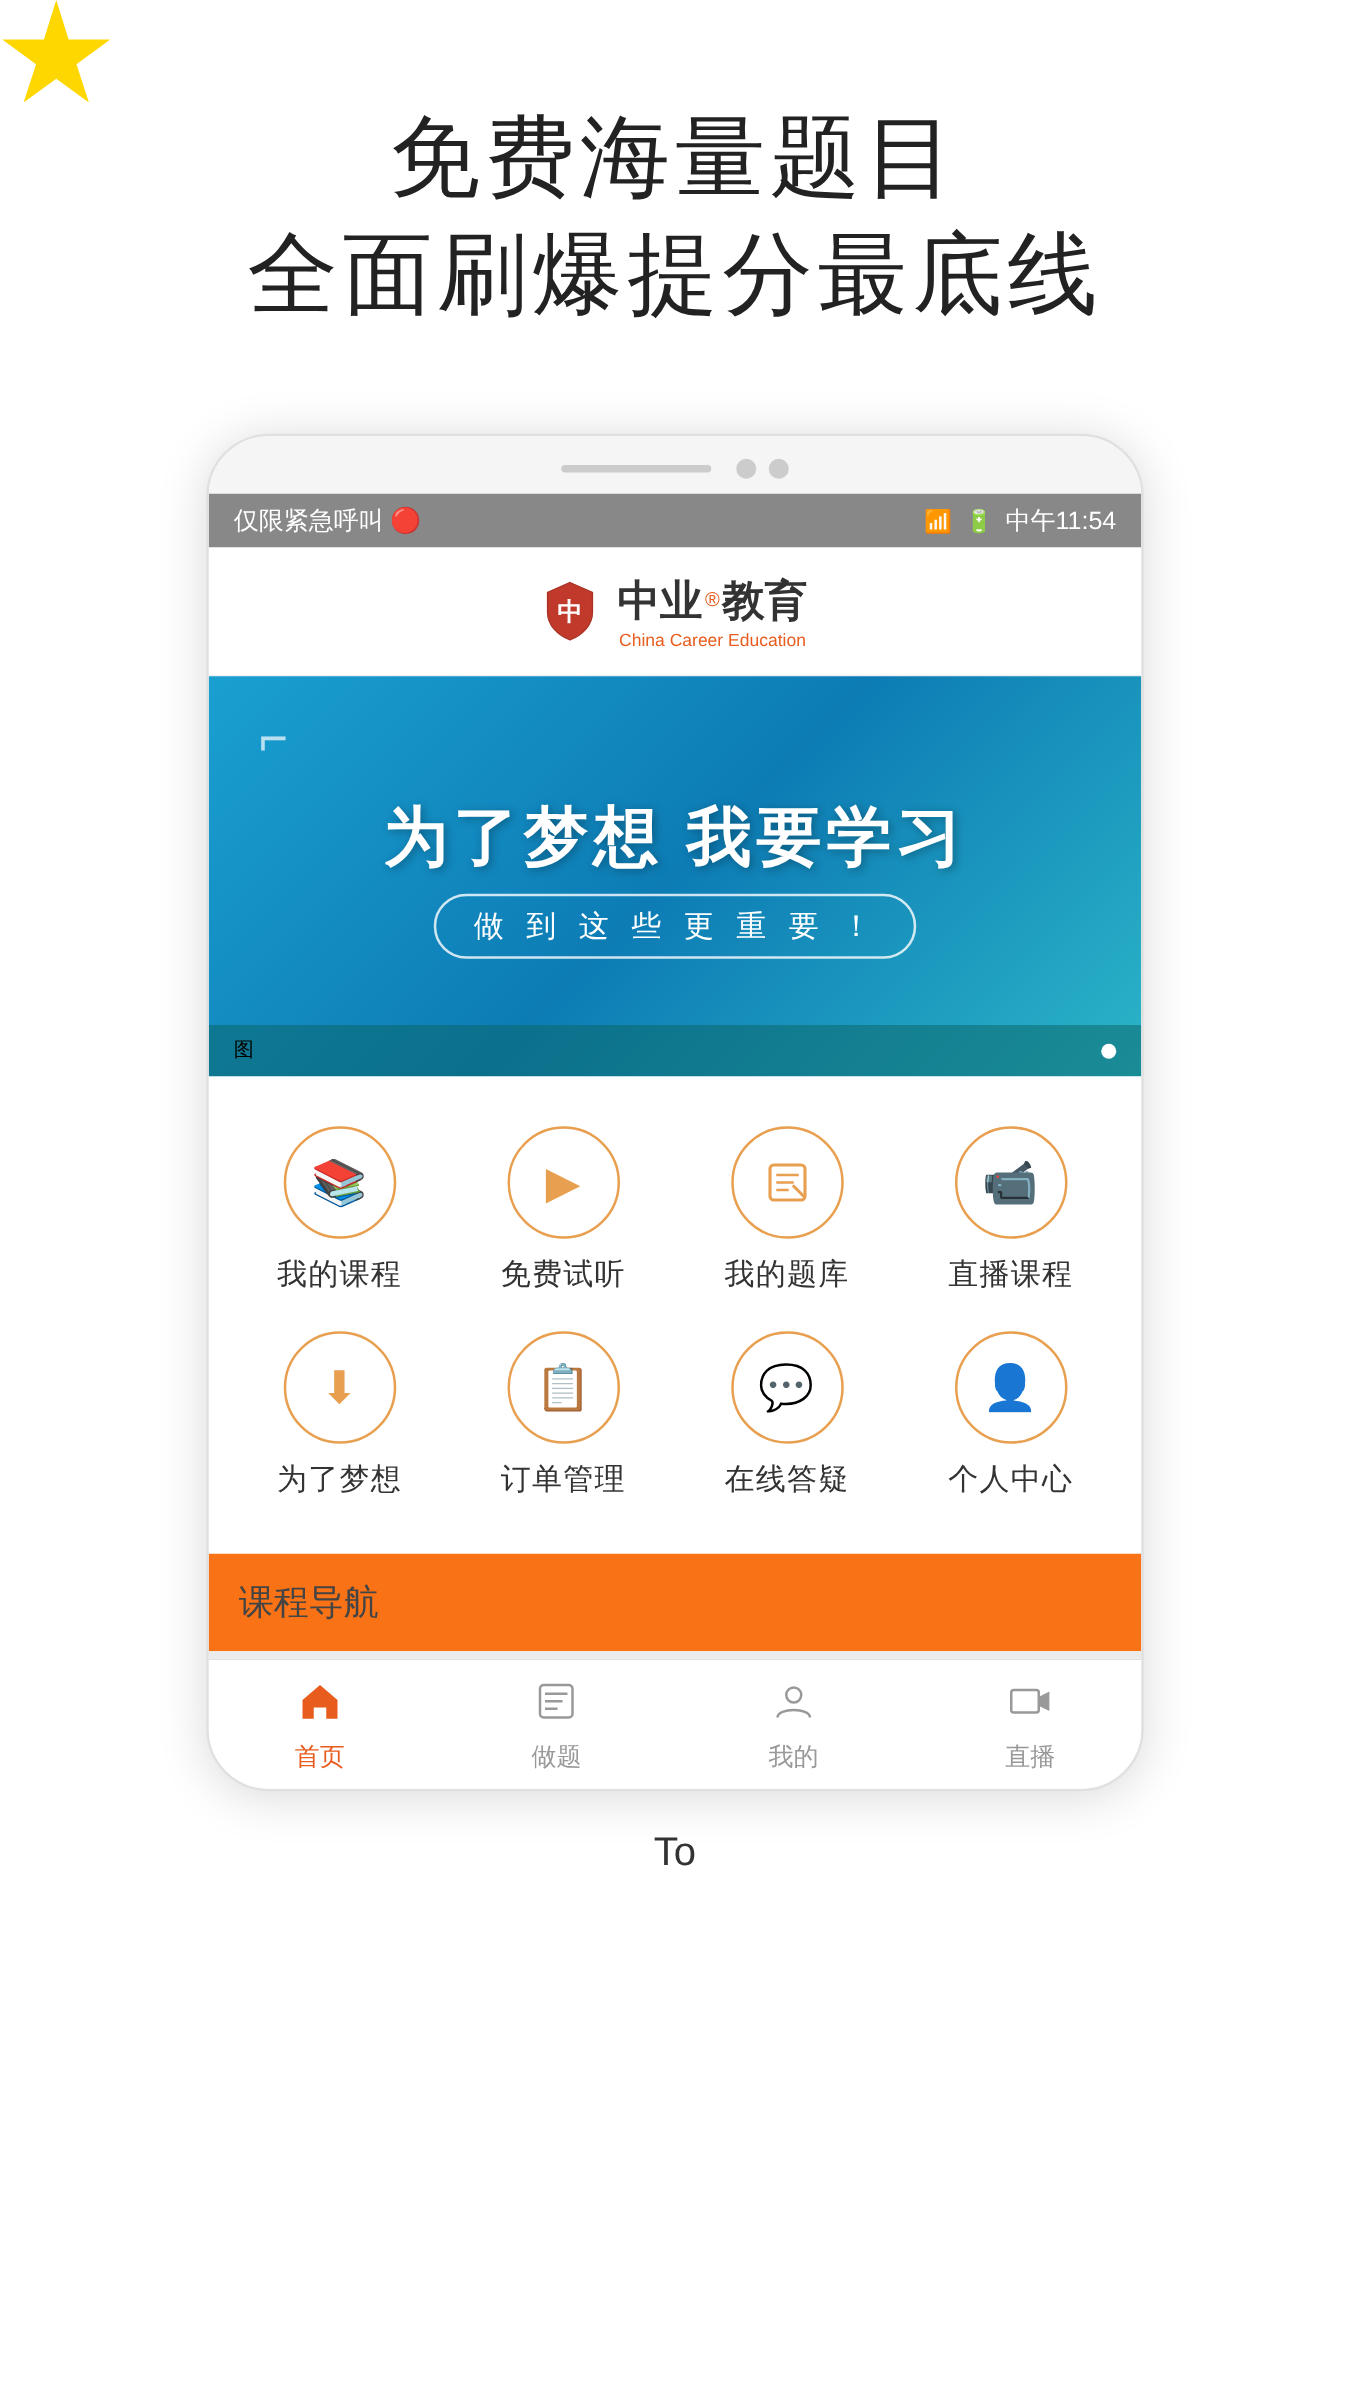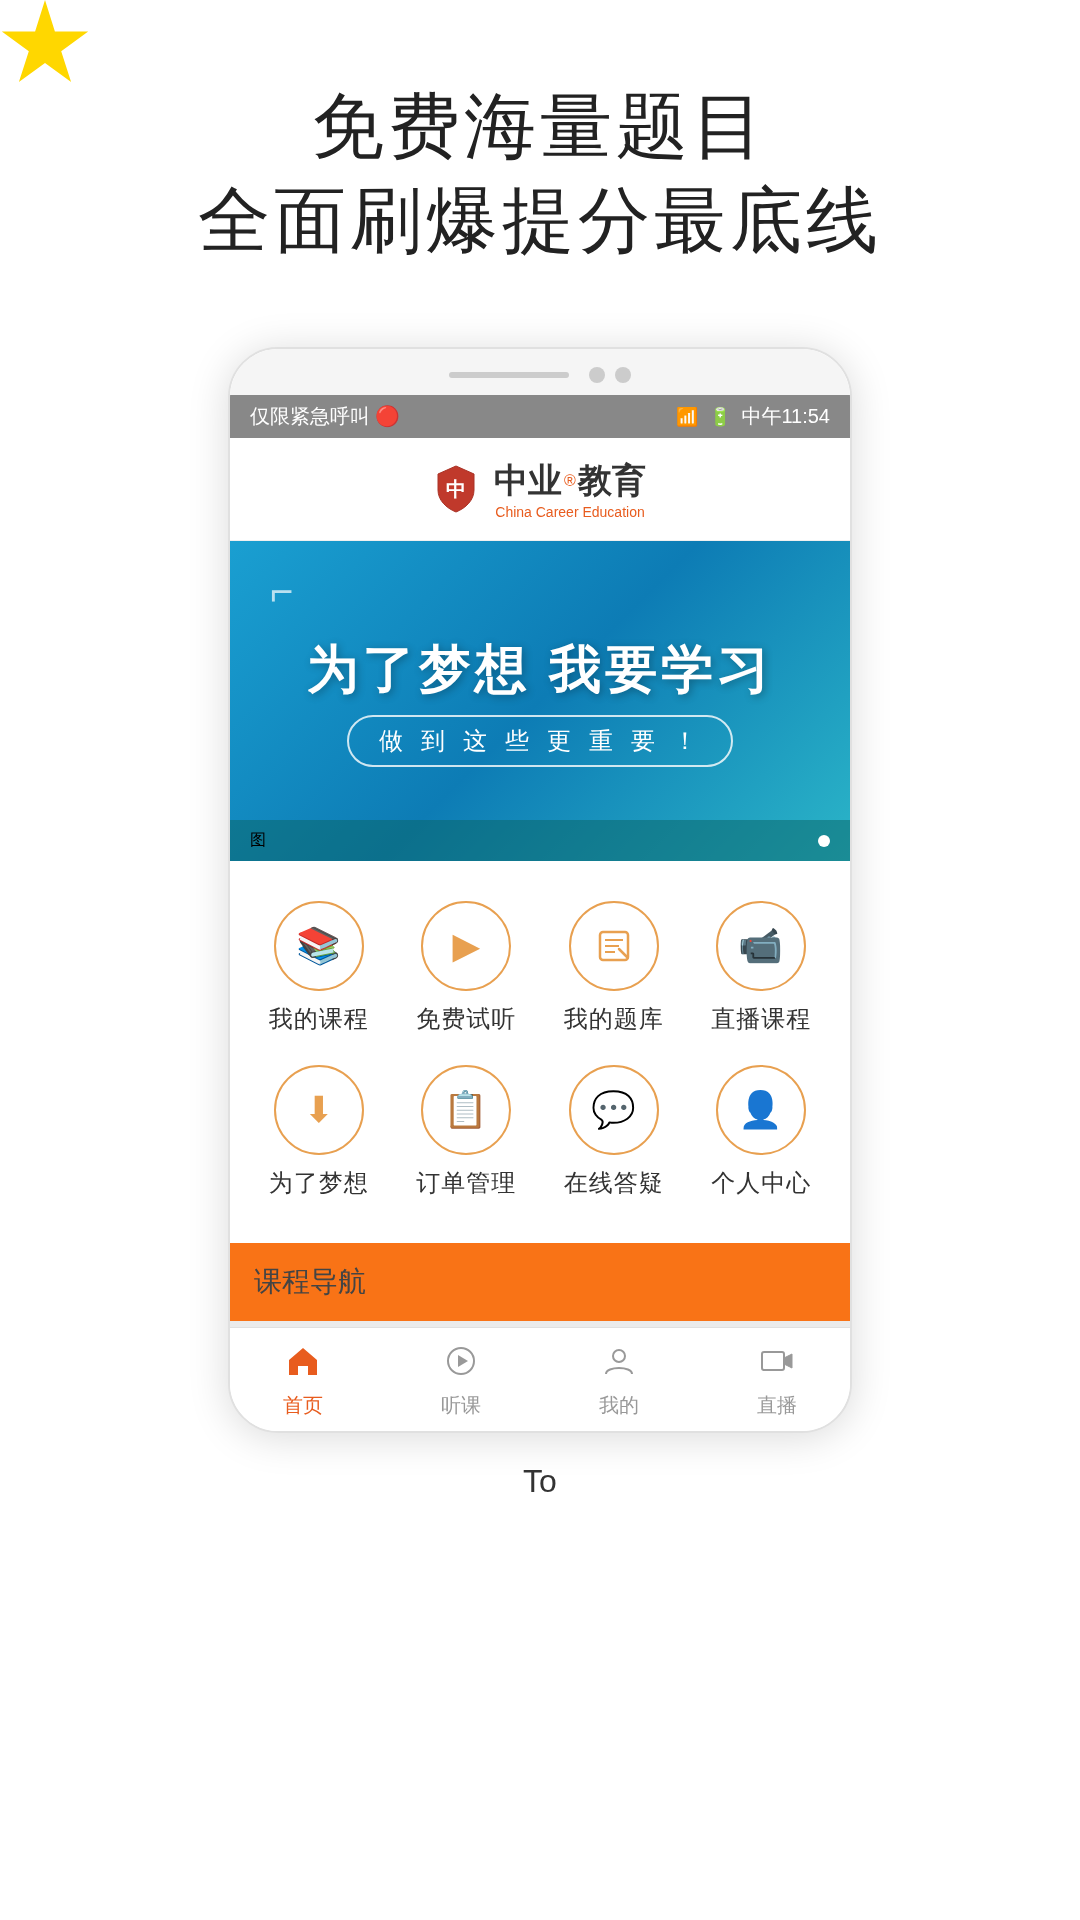--- a/index.html
+++ b/index.html
@@ -51,21 +51,21 @@
     .phone-mockup-wrapper {
       display: flex;
       justify-content: center;
       padding: 0 60px;
       margin-top: 20px;
     }
     .phone-mockup {
       background: #fff;
       border-radius: 50px;
       box-shadow: 0 4px 40px rgba(0,0,0,0.15);
-      width: 624px;
+      width: 750px;
       overflow: hidden;
       border: 2px solid #e0e0e0;
     }
 
     
     .phone-top-bar {
       background: #f5f5f5;
       padding: 18px 30px 12px;
       display: flex;
       align-items: center;
@@ -389,30 +389,32 @@
 
       <div class="nav-item">
         <span class="nav-icon active">
           <svg width="34" height="34" viewBox="0 0 34 34" fill="none">
             <path d="M3 16 L17 4 L31 16 L31 31 L22 31 L22 22 L12 22 L12 31 L3 31 Z" fill="#e85c1e"></path>
           </svg>
         </span>
         <span class="nav-label active">首页</span>
       </div>
 
-
       <div class="nav-item">
         <span class="nav-icon">
           <svg width="34" height="34" viewBox="0 0 34 34" fill="none">
-            <circle cx="17" cy="17" r="13" stroke="#999" stroke-width="2" fill="none"></circle>
-            <polygon points="14,11 14,23 24,17" fill="#999"></polygon>
+            <rect x="4" y="4" width="26" height="26" rx="3" stroke="#999" stroke-width="2" fill="none"></rect>
+            <line x1="8" y1="11" x2="26" y2="11" stroke="#999" stroke-width="2"></line>
+            <line x1="8" y1="17" x2="22" y2="17" stroke="#999" stroke-width="2"></line>
+            <line x1="8" y1="23" x2="18" y2="23" stroke="#999" stroke-width="2"></line>
           </svg>
         </span>
-        <span class="nav-label">听课</span>
-      </div>
+        <span class="nav-label">做题</span>
+      </div>
+
 
       <div class="nav-item">
         <span class="nav-icon">
           <svg width="34" height="34" viewBox="0 0 34 34" fill="none">
             <circle cx="17" cy="12" r="6" stroke="#999" stroke-width="2" fill="none"></circle>
             <path d="M4 30 C4 22 30 22 30 30" stroke="#999" stroke-width="2" fill="none"></path>
           </svg>
         </span>
         <span class="nav-label">我的</span>
       </div>

